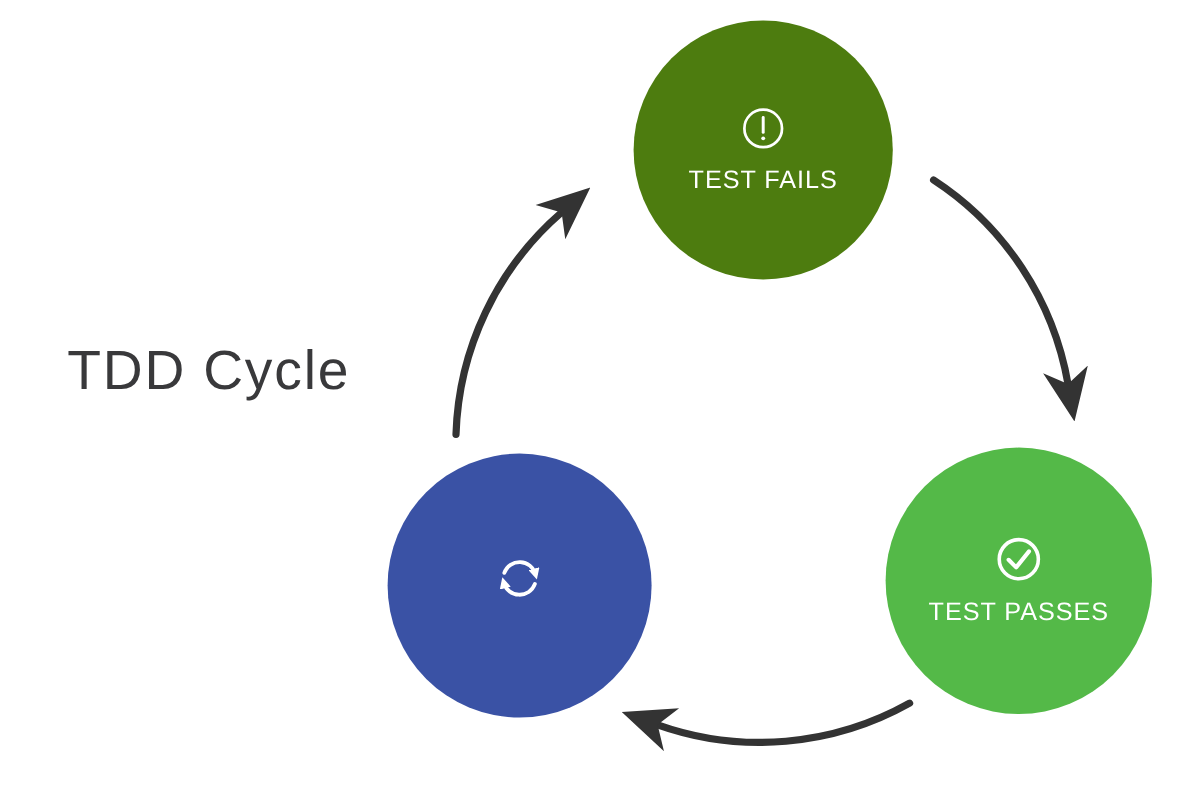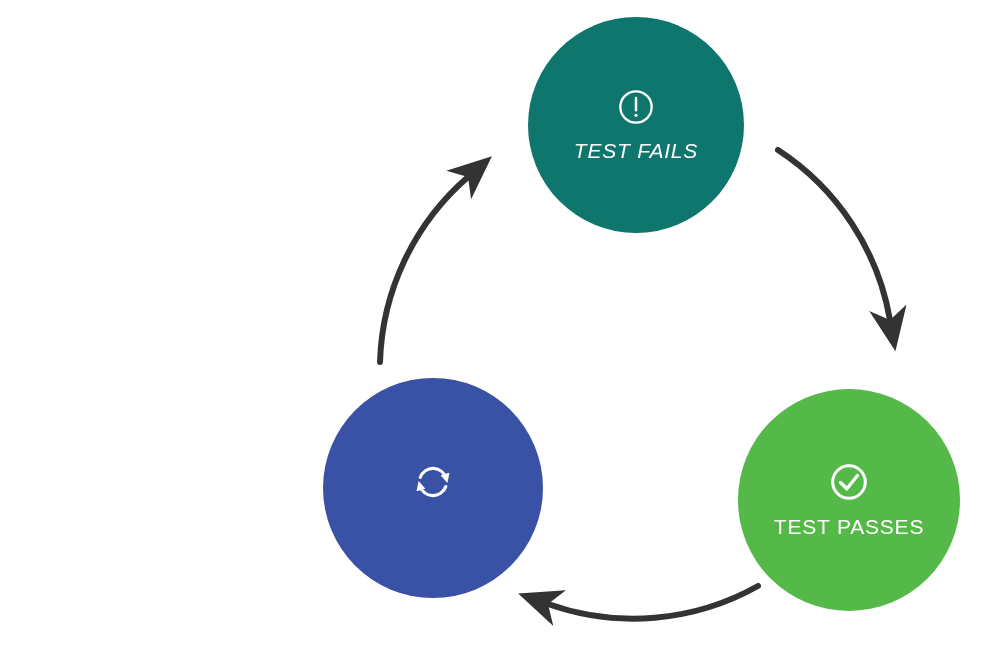--- a/index.html
+++ b/index.html
@@ -51,43 +51,44 @@
   .node .node-icon { display: block; margin-bottom: 13px; }
   .node .node-label {
     font-size: 21px;
     letter-spacing: 0.8px;
     font-weight: 400;
     white-space: nowrap;
     text-align: center;
   }
 
   .node-test-fails  { left: 528px; top:  17px; width: 216px; height: 216px; background: #E84A2E; }
-  .node-test-passes { left: 738px; top: 389px; width: 222px; height: 222px; background: #54B948; }
+  .node-test-passes { left: 738px; top: 373px; width: 222px; height: 222px; background: #54B948; }
   .node-refactor    { left: 323px; top: 378px; width: 220px; height: 220px; background: #3A52A5; }
 
   .icon-stroke { stroke: #ffffff; fill: none; }
 </style>
 </head>
 <body>
 
 <div class="canvas">
 
   <svg class="arrows-layer" width="996" height="662" viewBox="0 0 996 662" xmlns="http://www.w3.org/2000/svg">
     <defs>
       <marker id="bigArrow" viewBox="0 0 10 10" refX="2.8" refY="5" markerUnits="userSpaceOnUse" markerWidth="44" markerHeight="44" orient="auto">
         <path class="arrow-head" d="M0,0.7 L10,5 L0,9.3 L2.8,5 Z" style="fill: rgb(51, 51, 51);"></path>
       </marker>
     </defs>
     <path class="arrow-path" d="M 778 150 A 255 255 0 0 1 890 320" marker-end="url(#bigArrow)" style="stroke: rgb(51, 51, 51);"></path>
     <path class="arrow-path" d="M 758 586 A 255 255 0 0 1 548 604" marker-end="url(#bigArrow)" style="stroke: rgb(51, 51, 51);"></path>
     <path class="arrow-path" d="M 380 362 A 255 255 0 0 1 468 177" marker-end="url(#bigArrow)" style="stroke: rgb(51, 51, 51);"></path>
   </svg>
 
+  <div class="diagram-title" style="color: rgb(57, 57, 59);">TDD Cycle</div>
 
-  <div class="node node-test-fails" style="background: #0f766e; font-style: italic;">
+  <div class="node node-test-fails" style="background: #4d7c0f;">
     <svg class="node-icon" width="38" height="38" viewBox="0 0 40 40" xmlns="http://www.w3.org/2000/svg">
       <circle class="icon-stroke" cx="20" cy="20" r="16.5" stroke-width="2.4"></circle>
       <line class="icon-stroke" x1="20" y1="10.5" x2="20" y2="23.5" stroke-width="2.6" stroke-linecap="round"></line>
       <circle cx="20" cy="28.7" r="1.7" fill="#ffffff"></circle>
     </svg>
     <div class="node-label">TEST FAILS</div>
   </div>
 
   <div class="node node-test-passes" style="background: rgb(84, 185, 72);">
     <svg class="node-icon" width="40" height="40" viewBox="0 0 40 40" xmlns="http://www.w3.org/2000/svg">

